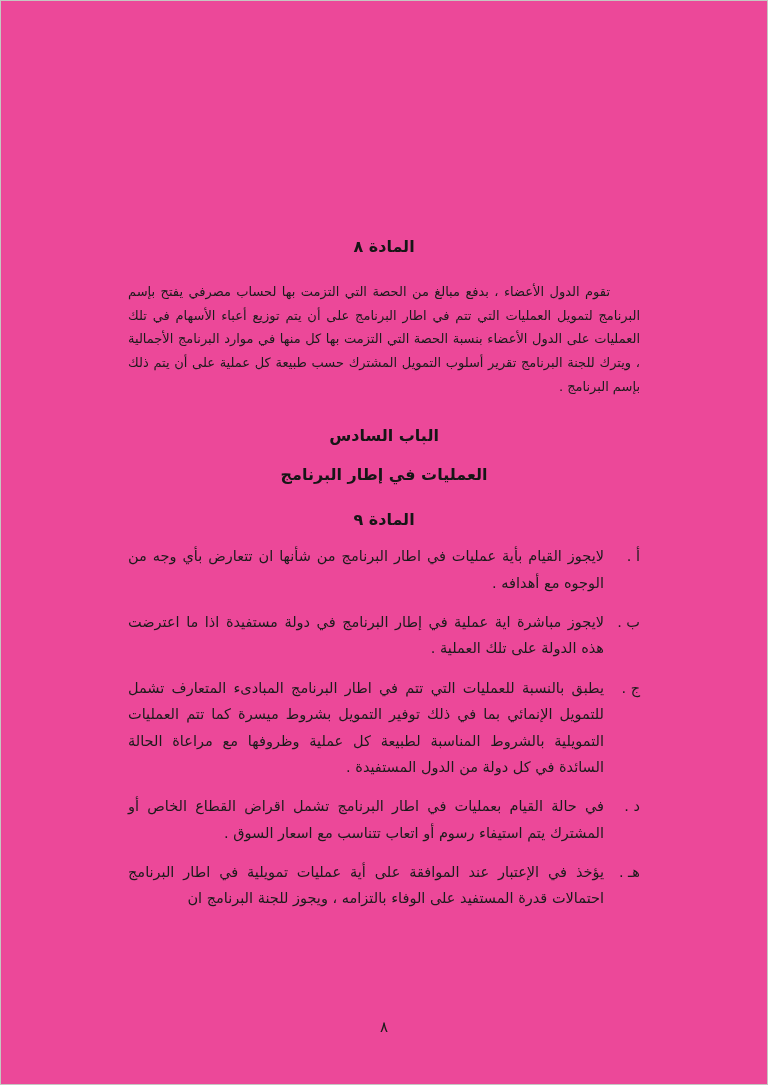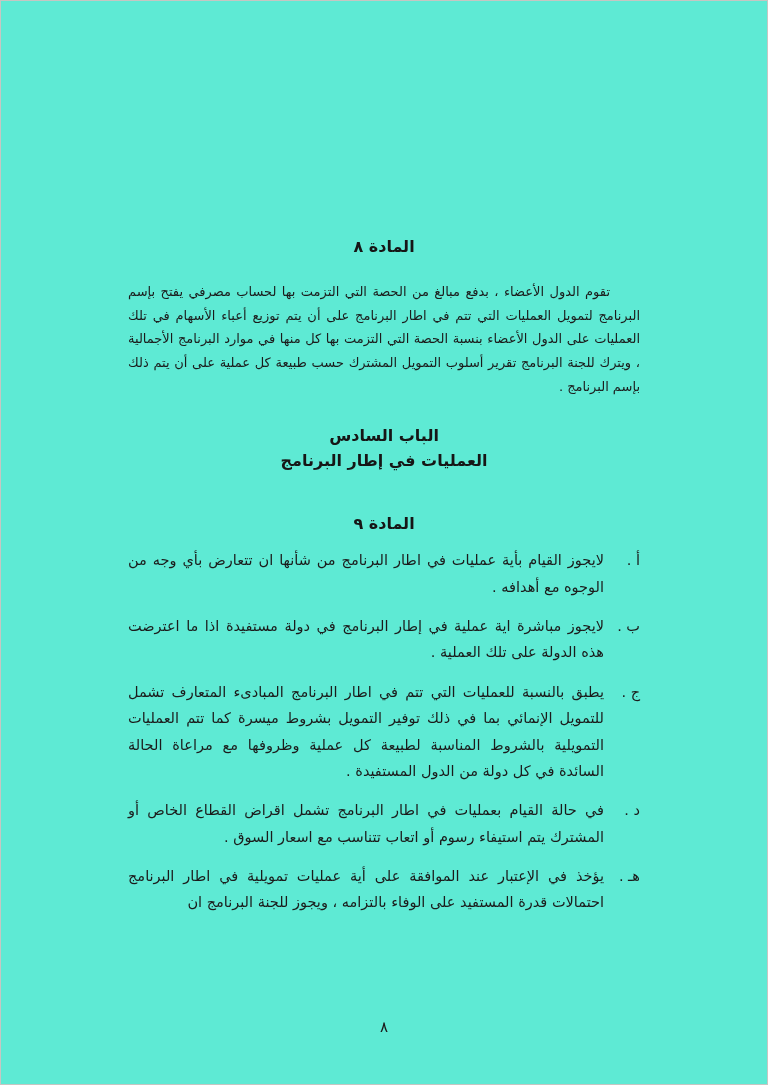--- a/index.html
+++ b/index.html
@@ -4,21 +4,21 @@
   <style>
     * { margin: 0; padding: 0; box-sizing: border-box; }
     html, body {
       background: #e9e9e6;
       font-family: "DejaVu Sans", sans-serif;
     }
     .page {
       width: 768px;
       height: 1085px;
       margin: 0 auto;
-      background: #5eead4;
+      background: #ec4899;
       border: 1px solid #c6c6c2;
       position: relative;
       direction: rtl;
       color: #1b1b1b;
       overflow: hidden;
     }
     .content {
       width: 512px;
       margin: 0 auto;
       padding-top: 236px;
@@ -30,22 +30,22 @@
       color: #161616;
     }
     .body-paragraph {
       margin-top: 24px;
       font-size: 13px;
       line-height: 1.82;
       text-align: justify;
       text-indent: 30px;
     }
     .chapter-heading { margin-top: 28px; }
-    .chapter-subtitle { margin-top: 6px; }
-    .article9-heading { margin-top: 44px; }
+    .chapter-subtitle { margin-top: 20px; }
+    .article9-heading { margin-top: 26px; }
     .items {
       list-style: none;
       margin-top: 14px;
     }
     .item {
       display: flex;
       gap: 10px;
       margin-top: 13px;
       font-size: 14.5px;
       line-height: 1.82;

